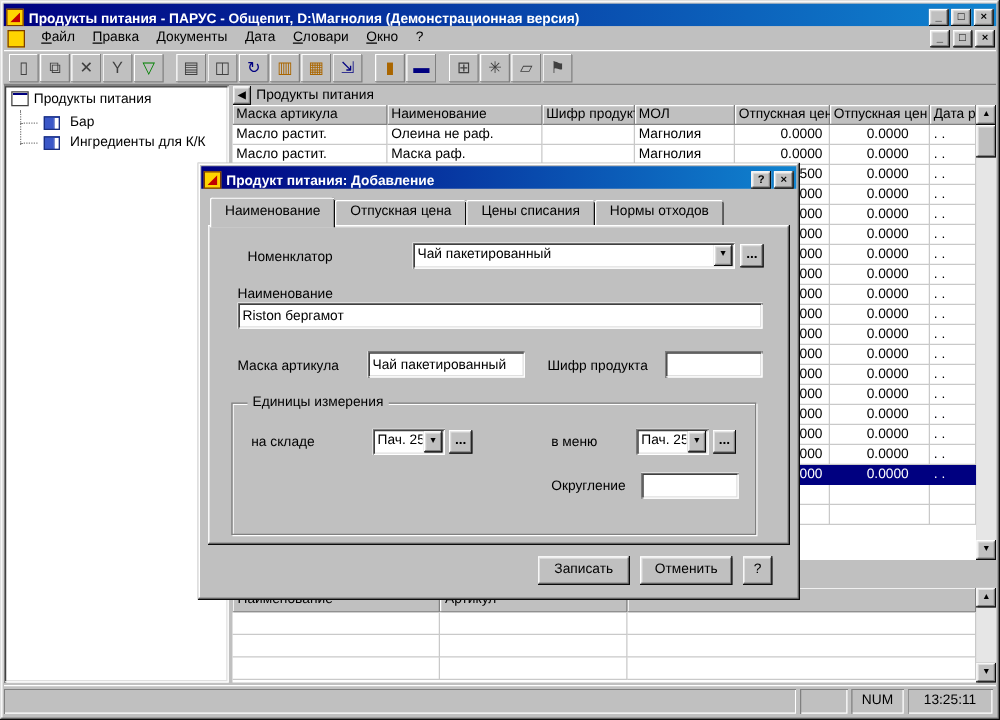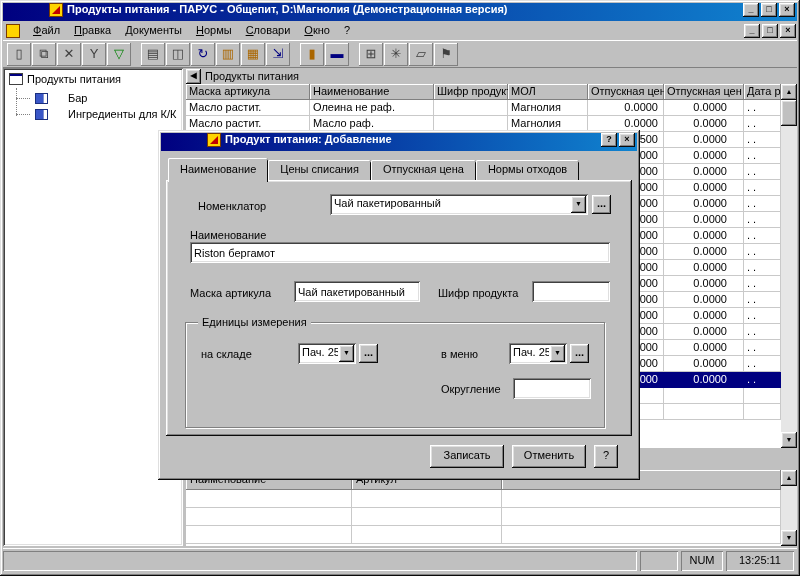--- a/index.html
+++ b/index.html
@@ -1,21 +1,21 @@
 <!DOCTYPE html>
 <html><head>
 <meta charset="utf-8">
 <style>
   * { margin:0; padding:0; box-sizing:border-box; font-family:"Liberation Sans",sans-serif; }
   html,body { width:800px; height:576px; overflow:hidden; }
   body { position:relative; background:#c0c0c0; font-size:11px; color:#000; }
   .window { position:absolute; left:0; top:0; width:800px; height:576px; background:#c0c0c0;
     box-shadow: inset -1px -1px #0a0a0a, inset 1px 1px #dfdfdf, inset -2px -2px #808080, inset 2px 2px #fff; }
   .titlebar { position:absolute; left:3px; top:3px; width:794px; height:18px;
-    background:linear-gradient(to right,#000080,#1084d0); color:#fff; display:flex; align-items:flex-start;padding-left:44px; }
+    background:linear-gradient(to right,#000080,#1084d0); color:#fff; display:flex; align-items:flex-end; }
   .titlebar .t { font-weight:bold; font-size:11px; margin-left:4px; white-space:nowrap; }
   .app-icon { width:14px; height:14px; margin-left:2px; background:#ffd400; border:1px solid #7a3b00; position:relative; flex:none; }
   .app-icon::after { content:""; position:absolute; left:2px; top:2px; right:2px; bottom:2px; background:#c00000;
     clip-path:polygon(0 100%,100% 0,100% 100%); }
   .capbtns { margin-left:auto; margin-right:2px; display:flex; gap:2px; }
   .capbtn { width:16px; height:14px; background:#c0c0c0; box-shadow: inset -1px -1px #0a0a0a, inset 1px 1px #fff, inset -2px -2px #808080, inset 2px 2px #dfdfdf;
     font-size:9px; line-height:12px; text-align:center; font-weight:bold; color:#000; }
   .menubar { position:absolute; left:3px; top:21px; width:794px; height:19px; background:#c0c0c0; display:flex; align-items:center; }
   .mdi-icon { width:14px; height:14px; margin:0 6px 0 3px; background:#ffd400; border:1px solid #7a3b00; flex:none; }
   .menu-item { padding:2px 7px; height:17px; }
@@ -23,21 +23,21 @@
   .menubar .capbtns { margin-right:1px; }
   .toolbar { position:absolute; left:3px; top:40px; width:794px; height:28px; background:#c0c0c0;
     box-shadow: inset 0 1px #fff, inset 0 -1px #808080; display:flex; align-items:center; padding-left:4px; }
   .tb-btn { width:24px; height:23px; background:#c0c0c0; box-shadow: inset -1px -1px #808080, inset 1px 1px #fff;
     text-align:center; line-height:22px; font-size:13px; margin-right:1px; flex:none; }
   .tb-sep { width:9px; height:23px; flex:none; }
   .tree-panel { position:absolute; left:3px; top:68px; width:180px; height:478px; background:#fff;
     box-shadow: inset 1px 1px #808080, inset -1px -1px #fff, inset 2px 2px #404040, inset -2px -2px #dfdfdf; }
   .tree-root { position:absolute; left:6px; top:5px; display:flex; align-items:center; gap:4px; }
   .form-icon { width:14px; height:12px; background:#fff; border:1px solid #404040; box-shadow: inset 0 2px #000080; flex:none; }
-  .tree-row { position:relative; display:flex; align-items:center; gap:20px; height:16px; margin-left:26px; }
+  .tree-row { position:relative; display:flex; align-items:center; gap:8px; height:16px; margin-left:26px; }
   #tree-children { position:absolute; left:6px; top:22px; }
   #tree-children::before { content:""; position:absolute; left:7px; top:-2px; height:28px; border-left:1px dotted #808080; }
   .tree-row::before { content:""; position:absolute; left:-19px; top:8px; width:14px; border-top:1px dotted #808080; }
   .book-icon { width:13px; height:11px; background:#3a57c8; border:1px solid #1a2f80; box-shadow: inset -3px 0 #fff, inset -4px 0 #8090d0; flex:none; }
   .grid-caption { position:absolute; left:186px; top:68px; width:611px; height:16px; background:#c0c0c0; display:flex; align-items:center; }
   .strip-btn { width:15px; height:15px; margin-right:4px; font-size:8px; line-height:14px; text-align:center; }
   #grid-header { position:absolute; left:186px; top:84px; width:611px; height:16px; display:flex; }
   .ghead { height:16px; background:#c0c0c0; box-shadow: inset -1px -1px #808080, inset 1px 1px #fff;
     padding:1px 0 0 3px; overflow:hidden; white-space:nowrap; flex:none; }
   #grid-body { position:absolute; left:186px; top:100px; width:595px; height:348px; background:#fff; overflow:hidden; }
@@ -103,21 +103,21 @@
       <span class="capbtn">×</span>
     </span>
   </div>
 
   <div class="menubar">
     <span class="mdi-icon"></span>
     <span id="menu-items" style="display:flex;">
         <div class="menu-item hot">Файл</div>
         <div class="menu-item hot">Правка</div>
         <div class="menu-item hot">Документы</div>
-        <div class="menu-item hot">Нормы</div>
+        <div class="menu-item hot">Дата</div>
         <div class="menu-item hot">Словари</div>
         <div class="menu-item hot">Окно</div>
         <div class="menu-item">?</div>
       </span>
     <span class="capbtns" style="margin-left:auto;">
       <span class="capbtn">_</span>
       <span class="capbtn">□</span>
       <span class="capbtn">×</span>
     </span>
   </div>
@@ -184,21 +184,21 @@
         <div class="gcell c0" style="width: 124px;">Масло растит.</div>
         <div class="gcell c1" style="width: 124px;">Олеина не раф.</div>
         <div class="gcell c2" style="width: 74px;"></div>
         <div class="gcell c3" style="width: 80px;">Магнолия</div>
         <div class="gcell c4" style="width: 76px;">0.0000</div>
         <div class="gcell c5" style="width: 80px;">0.0000</div>
         <div class="gcell c6" style="width: 37px;">. .</div>
       </div>
       <div class="grow">
         <div class="gcell c0" style="width: 124px;">Масло растит.</div>
-        <div class="gcell c1" style="width: 124px;">Масло раф.</div>
+        <div class="gcell c1" style="width: 124px;">Маска раф.</div>
         <div class="gcell c2" style="width: 74px;"></div>
         <div class="gcell c3" style="width: 80px;">Магнолия</div>
         <div class="gcell c4" style="width: 76px;">0.0000</div>
         <div class="gcell c5" style="width: 80px;">0.0000</div>
         <div class="gcell c6" style="width: 37px;">. .</div>
       </div>
       <div class="grow">
         <div class="gcell c0" style="width: 124px;"></div>
         <div class="gcell c1" style="width: 124px;"></div>
         <div class="gcell c2" style="width: 74px;"></div>
@@ -407,22 +407,22 @@
       <span class="app-icon"></span>
       <span class="t">Продукт питания: Добавление</span>
       <span class="capbtns">
         <span class="capbtn">?</span>
         <span class="capbtn">×</span>
       </span>
     </div>
 
     <div class="tabs" id="dialog-tabs">
         <div class="tab active">Наименование</div>
+        <div class="tab">Отпускная цена</div>
         <div class="tab">Цены списания</div>
-        <div class="tab">Отпускная цена</div>
         <div class="tab">Нормы отходов</div>
       </div>
     <div class="tabpage"></div>
 
     <span class="lbl" style="left:40px; top:70px;">Номенклатор</span>
     <div class="combo" style="left:172px; top:64px; width:258px; height:21px;">
       <span class="val">Чай пакетированный</span>
       <span class="arrow">▼</span>
     </div>
     <span class="dots-btn" style="left:434px; top:65px;">...</span>

